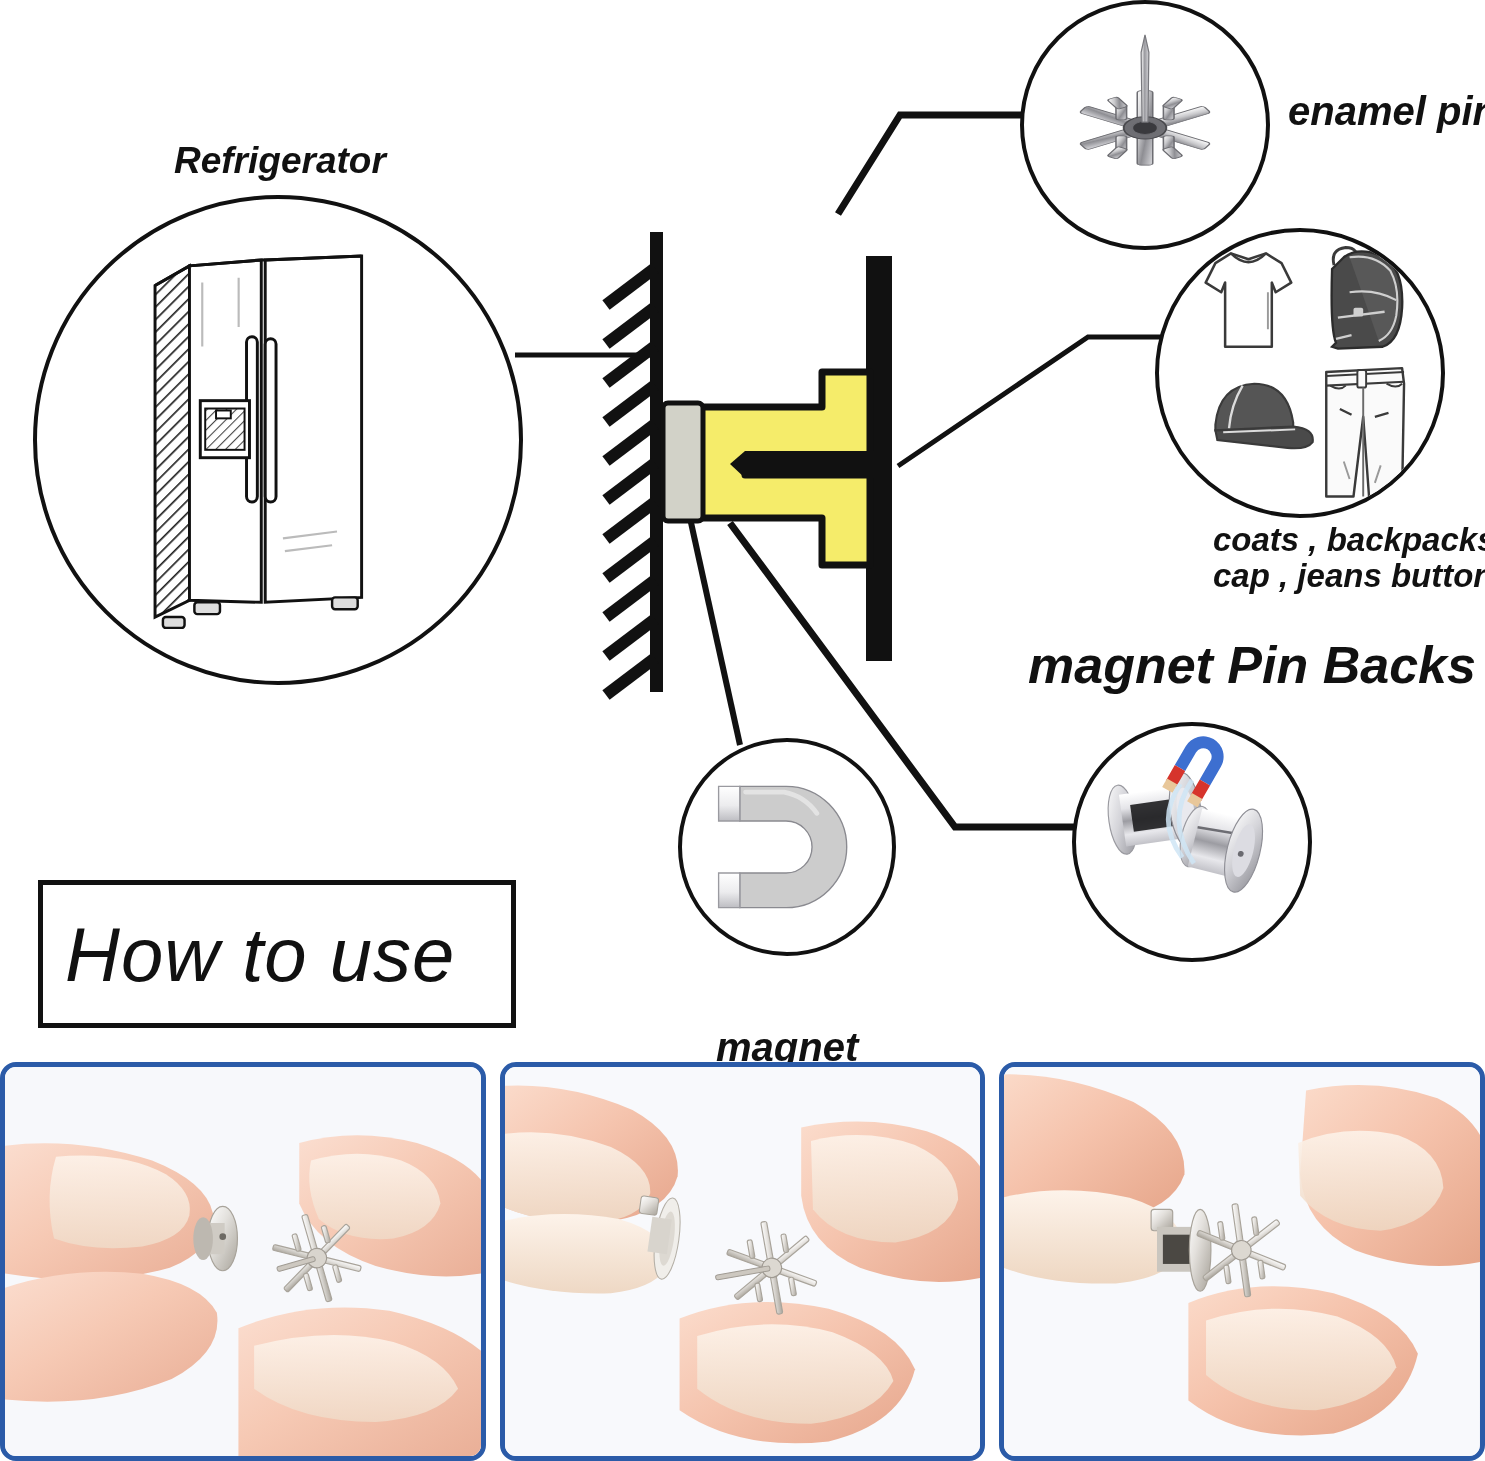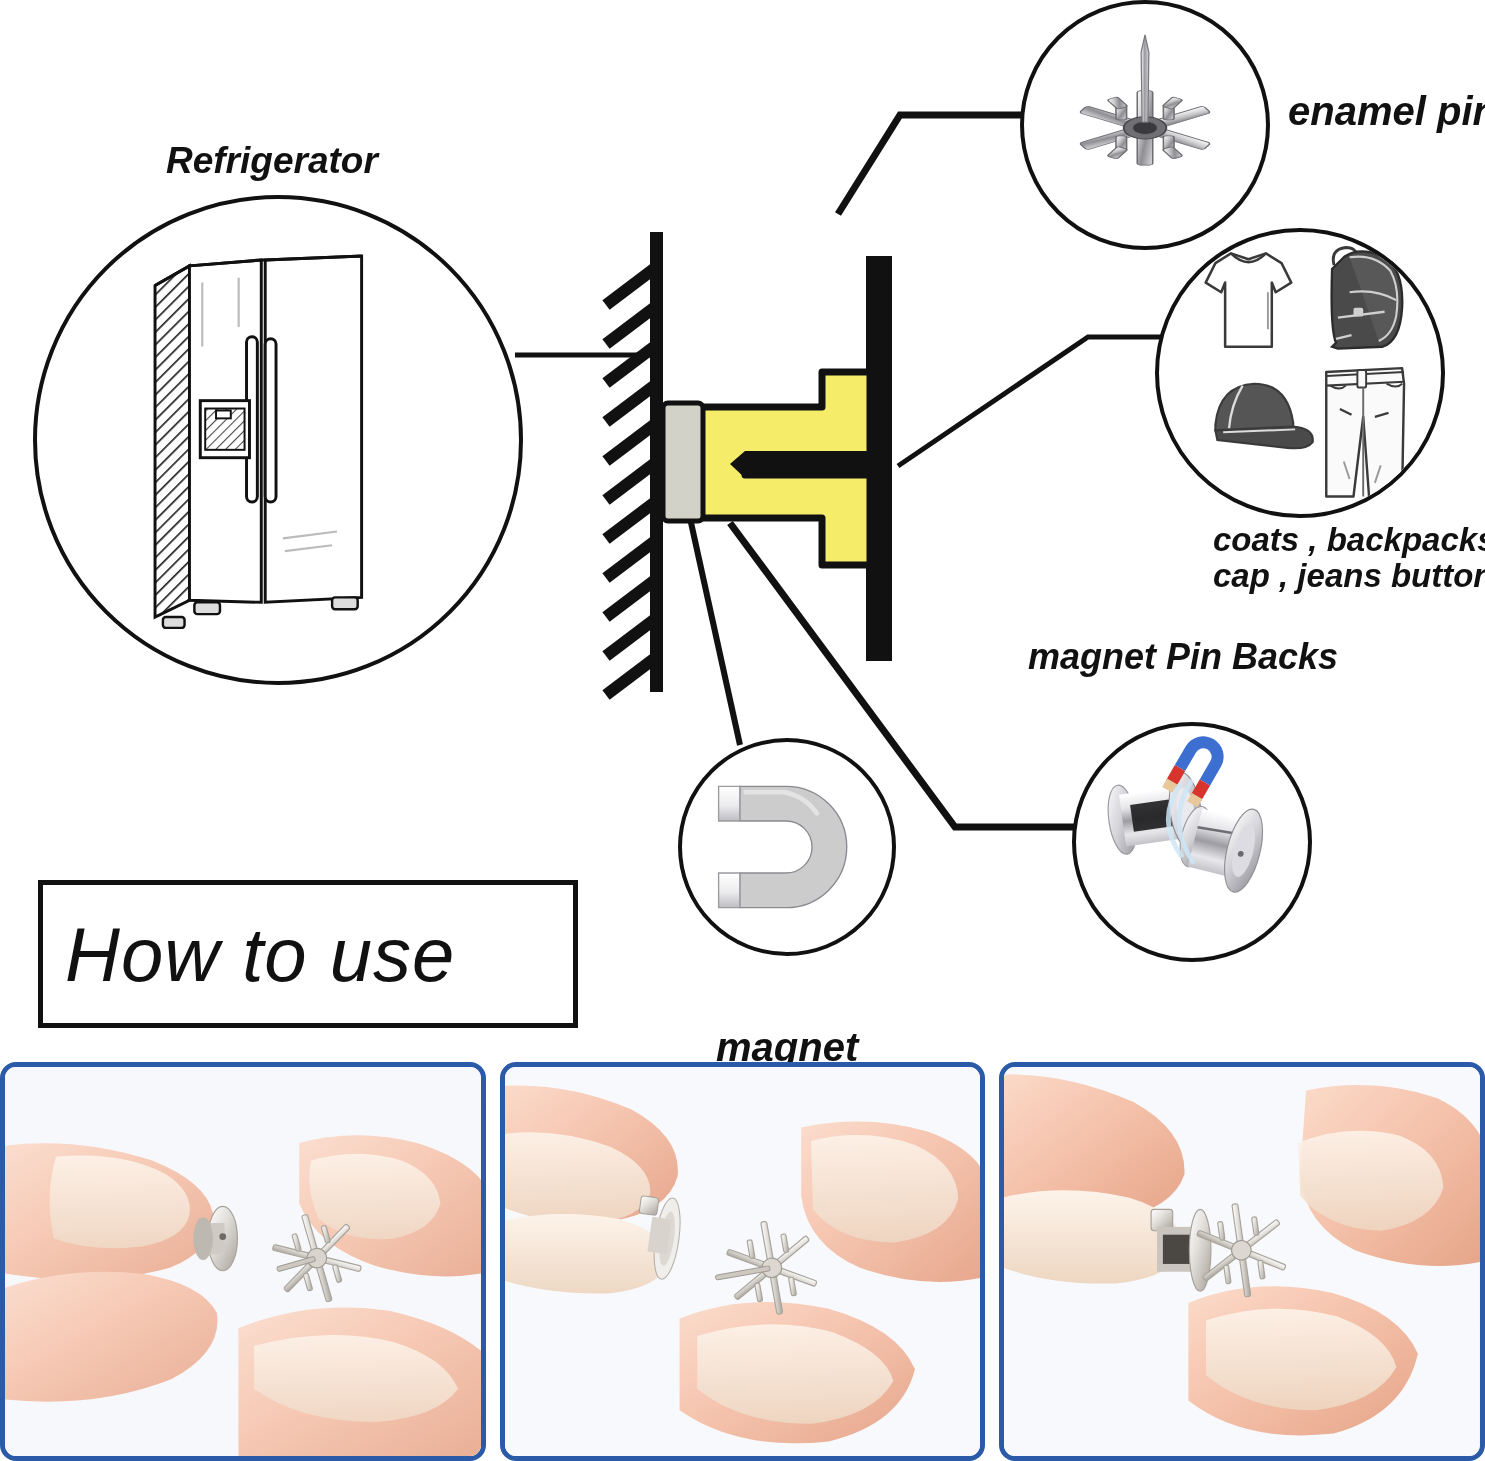--- a/index.html
+++ b/index.html
@@ -11,21 +11,21 @@
 
   
   .circ{position:absolute;border:4px solid #111;border-radius:50%;
         box-sizing:border-box;background:#fff;overflow:hidden;}
 
   
   .svgroot{position:absolute;left:0;top:0;width:1485px;height:1461px;
            pointer-events:none;}
 
   
-  #howbox{position:absolute;left:38px;top:880px;width:540px;height:148px;
+  #howbox{position:absolute;left:38px;top:880px;width:478px;height:148px;
           border:5px solid #111;box-sizing:border-box;background:#fff;
           display:flex;align-items:center;}
   #howbox span{font-style:italic;font-size:76px;font-weight:400;color:#111;
                padding-left:22px;letter-spacing:1px;}
 
   
   #photos{position:absolute;left:0;top:1062px;width:1485px;height:399px;
           display:flex;gap:14px;}
   .panel{flex:1;border:5px solid #2B5BA8;border-radius:16px;box-sizing:border-box;
          position:relative;overflow:hidden;
@@ -105,21 +105,21 @@
     <rect x="300" y="405" width="26" height="12" rx="3" fill="#ddd" stroke="#111" stroke-width="2.5"></rect>
 
     <g stroke="#bbb" stroke-width="2.2" fill="none">
       <line x1="168" y1="85" x2="168" y2="150"></line>
       <line x1="205" y1="80" x2="205" y2="130"></line>
       <line x1="250" y1="345" x2="305" y2="338"></line>
       <line x1="252" y1="358" x2="300" y2="352"></line>
     </g>
   </svg>
 </div>
-<div class="lbl" style="left:166px;top:140px;font-size:37px;">Refrigerator</div>
+<div class="lbl" style="left:174px;top:140px;font-size:37px;">Refrigerator</div>
 
 <div class="circ" id="c-pin" style="left:1020px;top:0px;width:250px;height:250px;">
   <svg viewBox="0 0 250 250">
     <defs>
       <linearGradient id="chrome" x1="0" y1="0" x2="1" y2="1">
         <stop offset="0%" stop-color="#fefefe"></stop>
           <stop offset="35%" stop-color="#c9c9cc"></stop>
         <stop offset="60%" stop-color="#8e8e93"></stop>
           <stop offset="100%" stop-color="#d8d8dc"></stop>
       </linearGradient>
@@ -199,21 +199,21 @@
       <path d="M234,156 Q244,162 250,156" fill="none" stroke="#3a3a3a" stroke-width="2"></path>
       <path d="M210,160 L210,272" fill="none" stroke="#6a6a6a" stroke-width="2"></path>
       <path d="M186,182 L198,188 M236,186 L222,190" fill="none" stroke="#3a3a3a" stroke-width="2.4"></path>
       <path d="M190,236 L196,254 M228,240 L222,258" fill="none" stroke="#9a9a9a" stroke-width="2"></path>
     </g>
   </svg>
 </div>
 <div class="lbl" style="left:1213px;top:521px;font-size:33px;">coats , backpacks</div>
 <div class="lbl" style="left:1213px;top:557px;font-size:33px;">cap , jeans buttons</div>
 
-<div class="lbl" style="left:1028px;top:636px;font-size:36px;">magnet Pin Backs</div>
+<div class="lbl" style="left:1028px;top:636px;font-size:52px;">magnet Pin Backs</div>
 <div class="circ" id="c-backs" style="left:1072px;top:722px;width:240px;height:240px;">
   <svg viewBox="0 0 240 240">
     <defs>
       <linearGradient id="chr2" x1="0" y1="0" x2="0" y2="1">
         <stop offset="0%" stop-color="#ffffff"></stop>
           <stop offset="28%" stop-color="#e4e4e8"></stop>
         <stop offset="52%" stop-color="#9c9ca2"></stop>
           <stop offset="78%" stop-color="#e8e8ec"></stop>
         <stop offset="100%" stop-color="#c2c2c8"></stop>
       </linearGradient>

